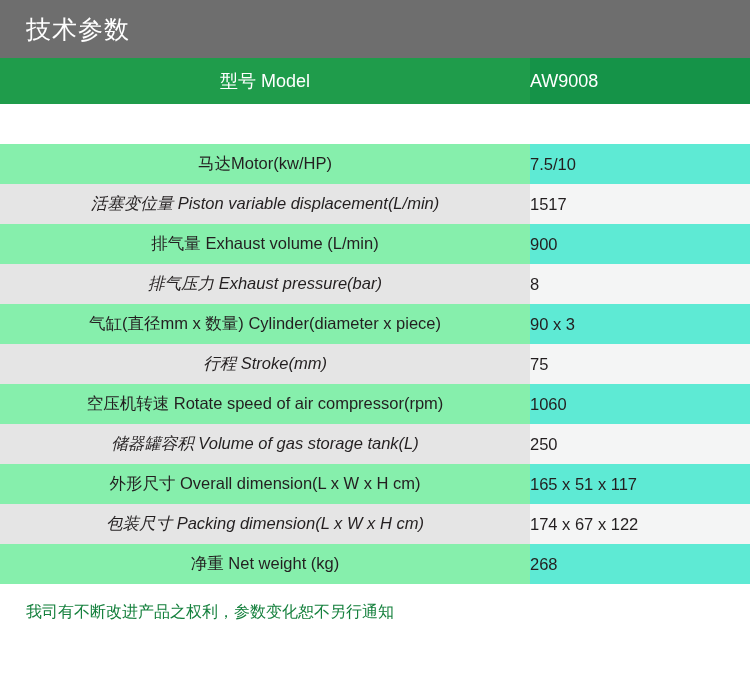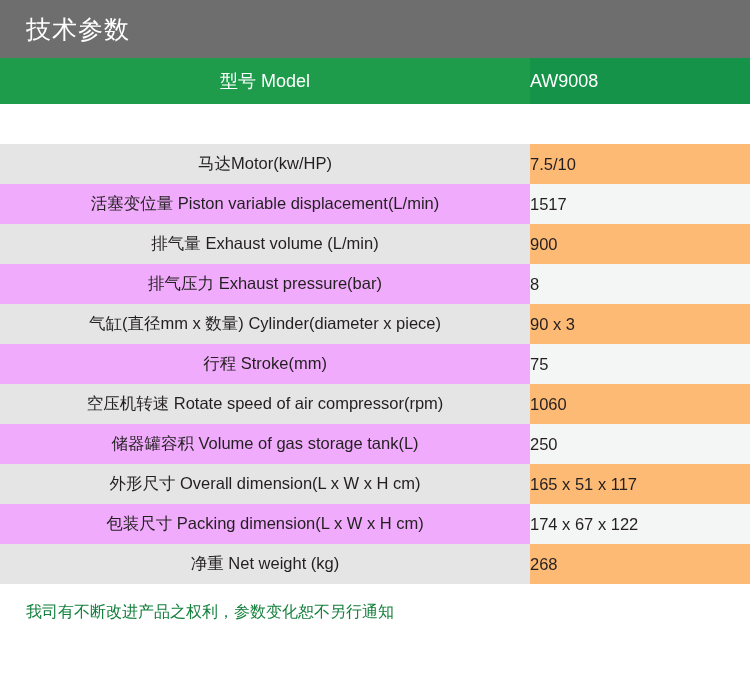--- a/index.html
+++ b/index.html
@@ -65,23 +65,23 @@
     background: #1f9c4b;
     color: #ffffff;
     font-size: 18px;
   }
   tr.head td.value {
     background: #159348;
     color: #ffffff;
     font-size: 18px;
   }
   
-  tr.odd td.label { background: #e5e5e5; }
-  tr.odd td.value { background: #fdba74; }
-  tr.even td.label { background: #f0abfc; }
+  tr.odd td.label { background: #86efac; }
+  tr.odd td.value { background: #5eead4; }
+  tr.even td.label { background: #e5e5e5; font-style: italic; }
   tr.even td.value { background: #f4f5f5; }
 
   .spacer-row td {
     height: 5px;
     background: #ffffff;
     padding: 0;
   }
   .footnote {
     padding: 18px 0 0 26px;
     font-size: 16px;

